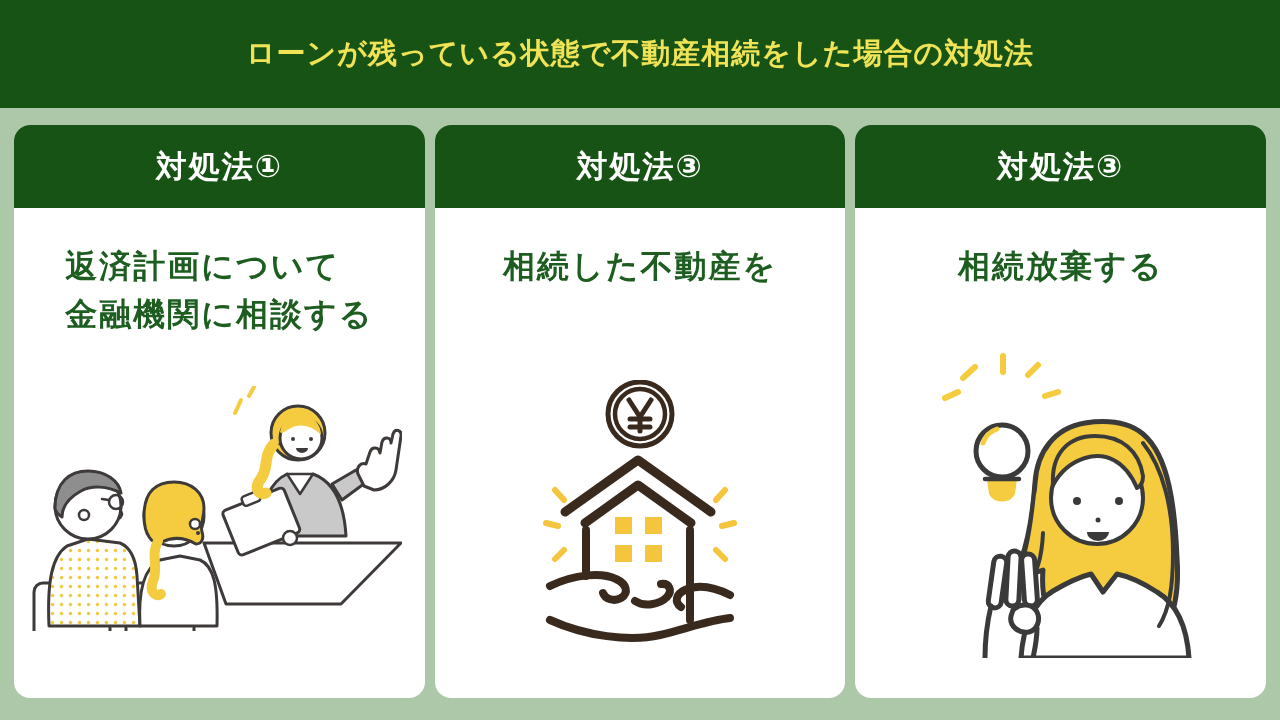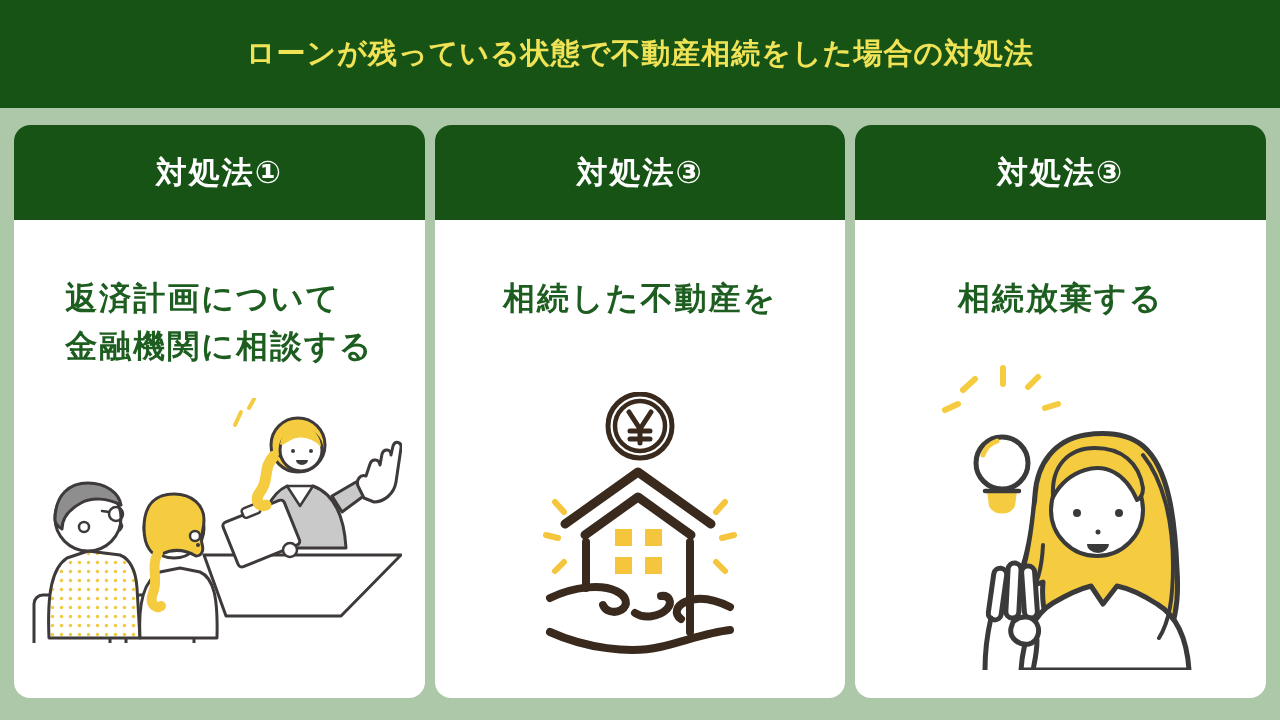--- a/index.html
+++ b/index.html
@@ -27,33 +27,33 @@
   }
   .card {
     flex:1;
     height:573px;
     background:#ffffff;
     border-radius:16px;
     overflow:hidden;
     position:relative;
   }
   .card-header {
-    height:95px;
+    height:83px;
     background:#165315;
     display:flex; align-items:center; justify-content:center;
   }
   .card-header span {
     color:#ffffff;
     font-size:31px;
     letter-spacing:2px;
   }
   .card-body {
     position:relative;
     height:478px;
-    padding-top:54px;
+    padding-top:34px;
     text-align:center;
   }
   .card-text {
     display:inline-block;
     text-align:left;
     color:#1d5e20;
     font-size:32px;
     line-height:48px;
     letter-spacing:2px;
   }

